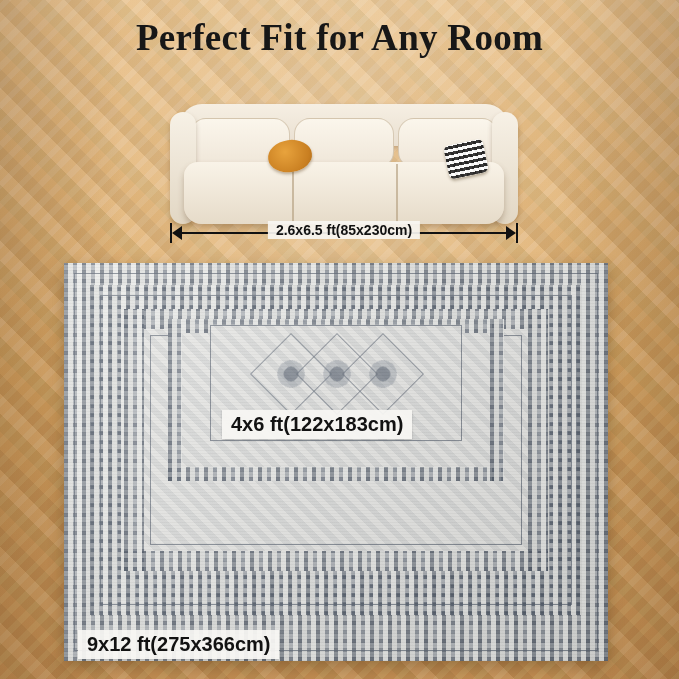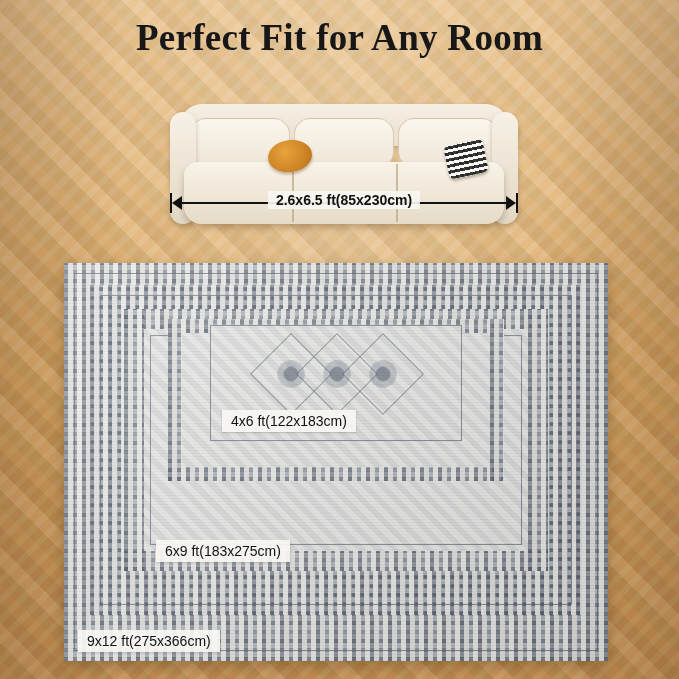--- a/index.html
+++ b/index.html
@@ -164,21 +164,21 @@
     background:
       repeating-linear-gradient(0deg, rgba(25,25,25,0.85) 0 3px, rgba(255,255,255,0.9) 3px 6px),
       repeating-linear-gradient(90deg, rgba(25,25,25,0.55) 0 3px, rgba(255,255,255,0.6) 3px 6px);
     box-shadow: 0 2px 3px rgba(60,40,10,0.35);
   }
 
   
   .measure {
     position: absolute;
     left: 170px;
-    top: 192px;
+    top: 222px;
     width: 348px;
     height: 22px;
   }
   .measure-line {
     position: absolute;
     left: 4px;
     right: 4px;
     top: 10px;
     height: 2px;
     background: #111;
@@ -272,22 +272,22 @@
     inset: 0;
     background: linear-gradient(135deg, rgba(255,255,255,0.18) 0%, rgba(0,0,0,0.10) 100%);
     pointer-events: none;
   }
 
   
   .size-label {
     position: absolute;
     background: rgba(247,246,243,0.93);
     font-family: "Liberation Sans", sans-serif;
-    font-size: 14px;
-    font-weight: 400;
+    font-size: 20px;
+    font-weight: 700;
     color: #121212;
     padding: 3px 9px;
     white-space: nowrap;
     box-shadow: 0 1px 2px rgba(0,0,0,0.18);
   }
 </style>
 </head>
 <body>
 
 <div id="scene">
@@ -347,16 +347,15 @@
 
     <div class="medallion" style="left:198px;top:82px;width:56px;height:56px;"></div>
     <div class="medallion" style="left:244px;top:82px;width:56px;height:56px;"></div>
     <div class="medallion" style="left:290px;top:82px;width:56px;height:56px;"></div>
 
     <div class="rug-noise"></div>
     <div class="rug-shade"></div>
   </div>
 
   <div class="size-label" style="left:222px; top:410px;">4x6 ft(122x183cm)</div>
-  <div class="size-label" style="left:156px; top:540px;">6x9 ft(183x275cm)</div>
   <div class="size-label" style="left:78px; top:630px;">9x12 ft(275x366cm)</div>
 
 </div>
 
 </body></html>

